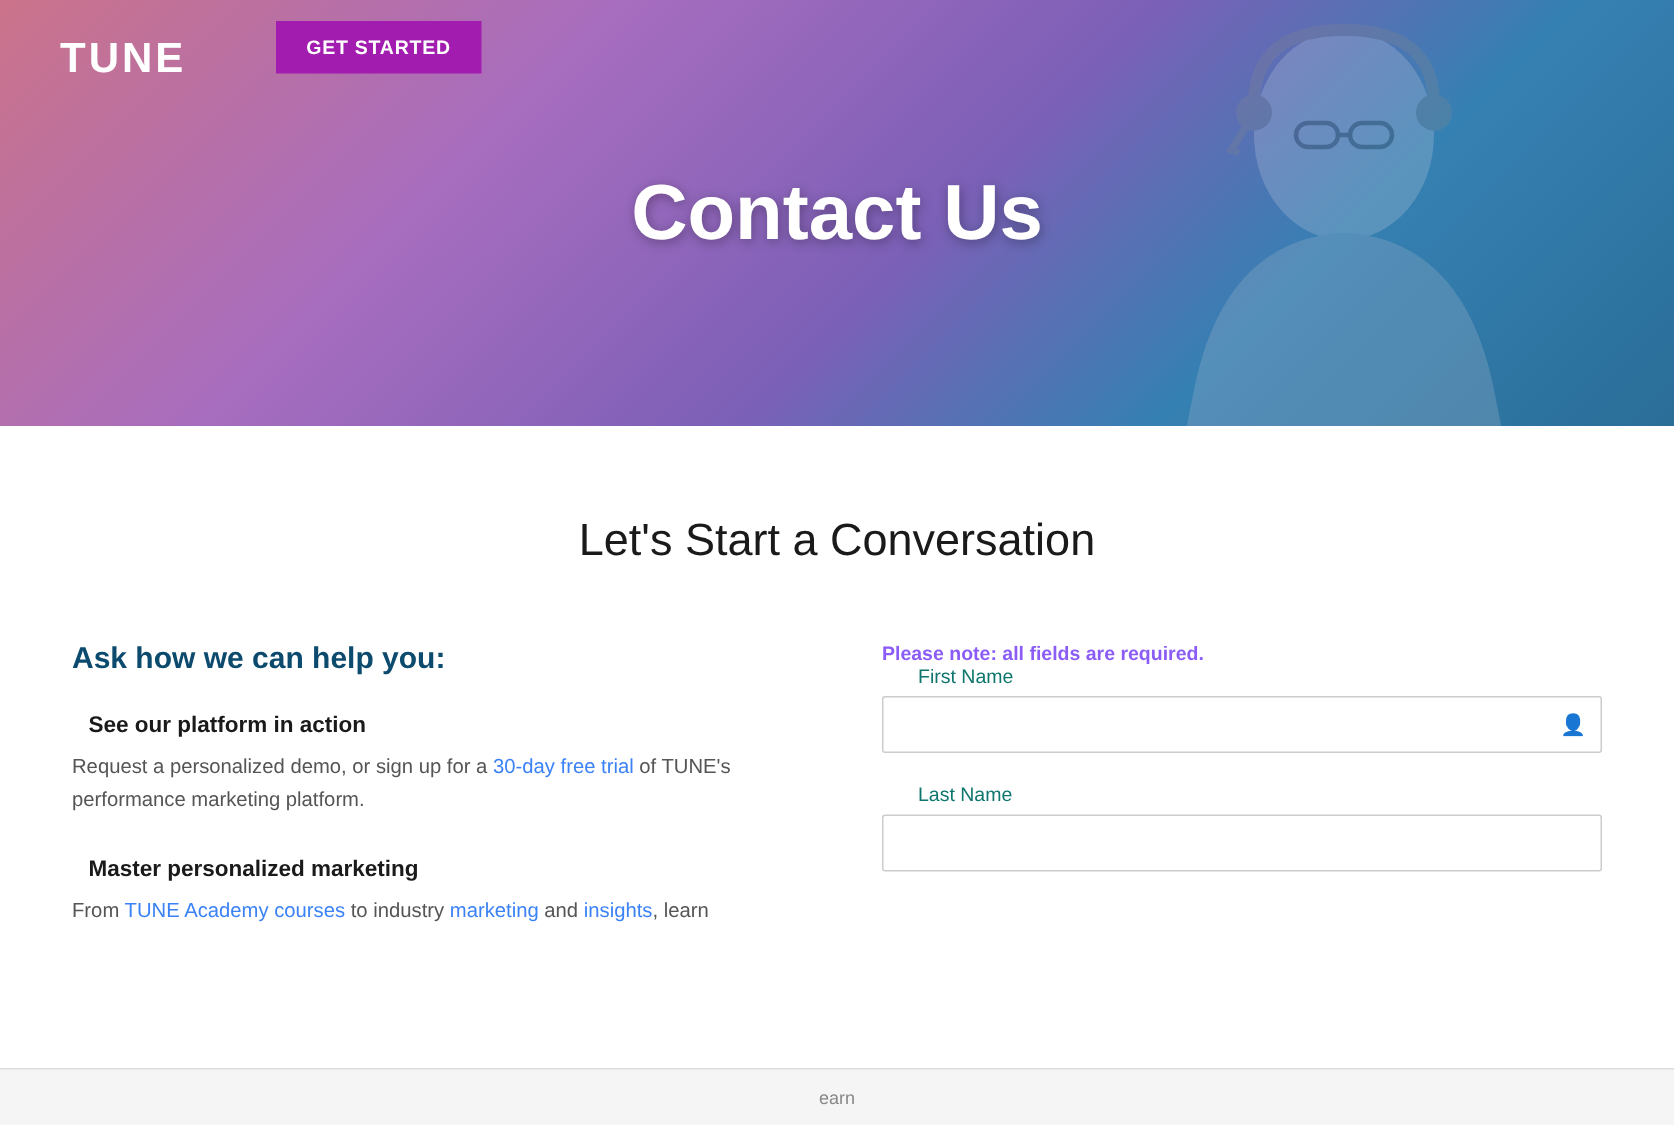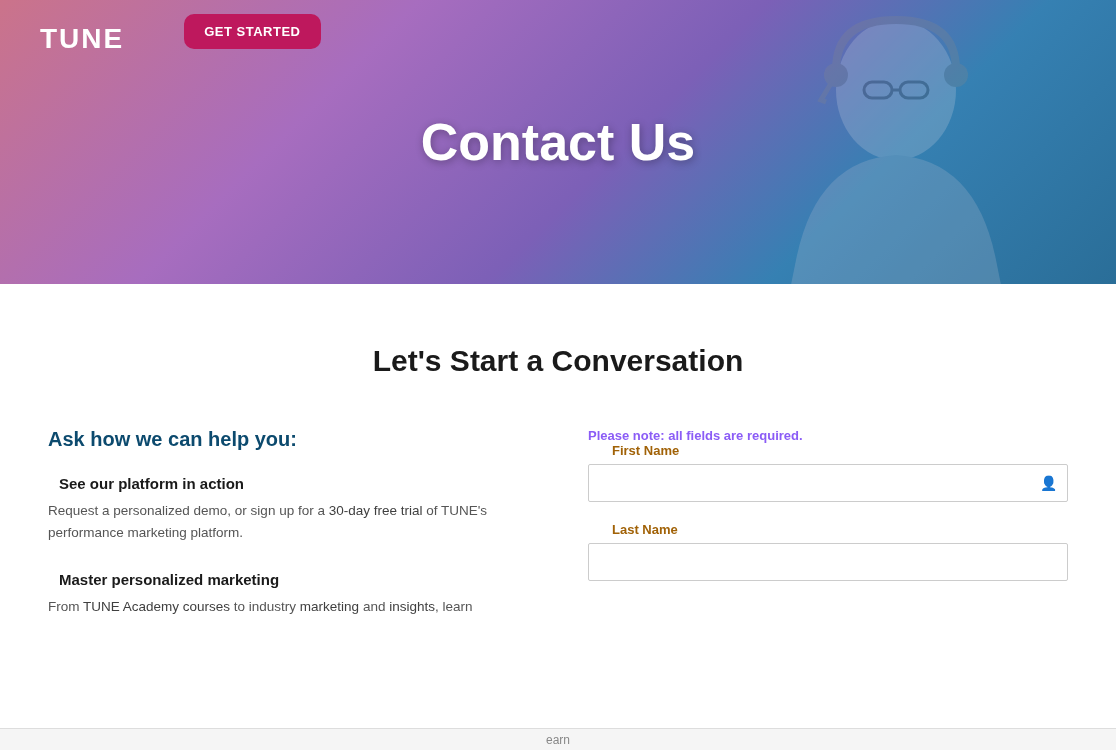--- a/index.html
+++ b/index.html
@@ -33,24 +33,24 @@
     }
     .nav-links li a {
       color: #fff;
       text-decoration: none;
       font-size: 13px;
       font-weight: 600;
       letter-spacing: 0.5px;
       text-transform: uppercase;
     }
     .nav-cta {
-      background: #be185d;
+      background: #a21caf;
       color: #fff !important;
       padding: 10px 20px;
-      border-radius: 10px;
+      border-radius: 0;
       font-size: 13px;
       font-weight: 700;
       text-transform: uppercase;
       letter-spacing: 0.5px;
       text-decoration: none;
     }
 
     
     .hero {
       position: relative;
@@ -89,21 +89,21 @@
 
     
     .main-section {
       max-width: 1100px;
       margin: 0 auto;
       padding: 60px 40px 40px;
     }
     .section-heading {
       text-align: center;
       font-size: 30px;
-      font-weight: 700;
+      font-weight: 400;
       color: #1a1a1a;
       margin-bottom: 50px;
     }
     .content-grid {
       display: grid;
       grid-template-columns: 1fr 1fr;
       gap: 60px;
       align-items: start;
     }
 
@@ -123,38 +123,38 @@
       color: #1a1a1a;
       margin-bottom: 8px;
       margin-left: 11px;
     }
     .left-item p {
       font-size: 13.5px;
       color: #555;
       line-height: 1.6;
     }
     .left-item a {
-      color: #404040;
+      color: #3b82f6;
       text-decoration: none;
     }
 
     
     .right-col .required-note {
       font-size: 13px;
       font-weight: 600;
       color: #8b5cf6;
     }
     .form-group {
       margin-bottom: 20px;
     }
     .form-group label {
       display: block;
       font-size: 13px;
-      font-weight: 700;
-      color: #a16207;
+      font-weight: 400;
+      color: #0f766e;
       margin-bottom: 6px;
       padding-left: 24px;
     }
     .form-group input {
       width: 100%;
       height: 38px;
       border: 1px solid #ccc;
       border-radius: 2px;
       padding: 0 10px;
       font-size: 14px;
@@ -242,15 +242,15 @@
         <label>Last Name</label>
         <div class="input-wrapper">
           <input type="text" style="">
         </div>
       </div>
     </div>
 
   </div>
 </section>
 
-<div style="position:fixed;bottom:0;left:0;right:0;height:22px;background:#f5f5f5;border-top:1px solid #ddd;display:flex;align-items:center;justify-content:center;">
+<div style="position:fixed;bottom:0;left:0;right:0;height:38px;background:#f5f5f5;border-top:1px solid #ddd;display:flex;align-items:center;justify-content:center;">
   <span style="font-size:12px;color:#888;">earn</span>
 </div>
 
 </body></html>

